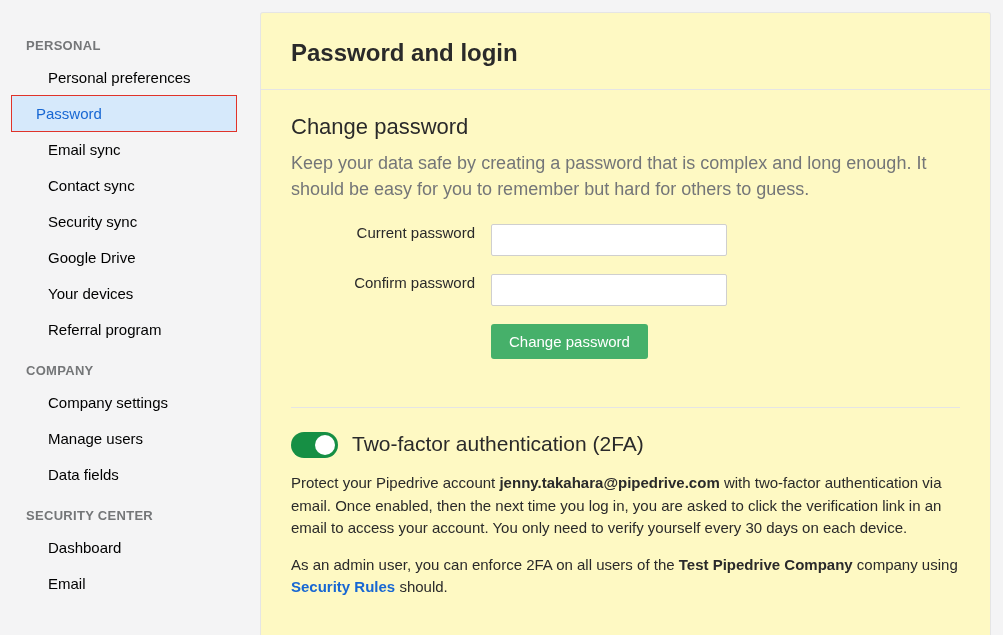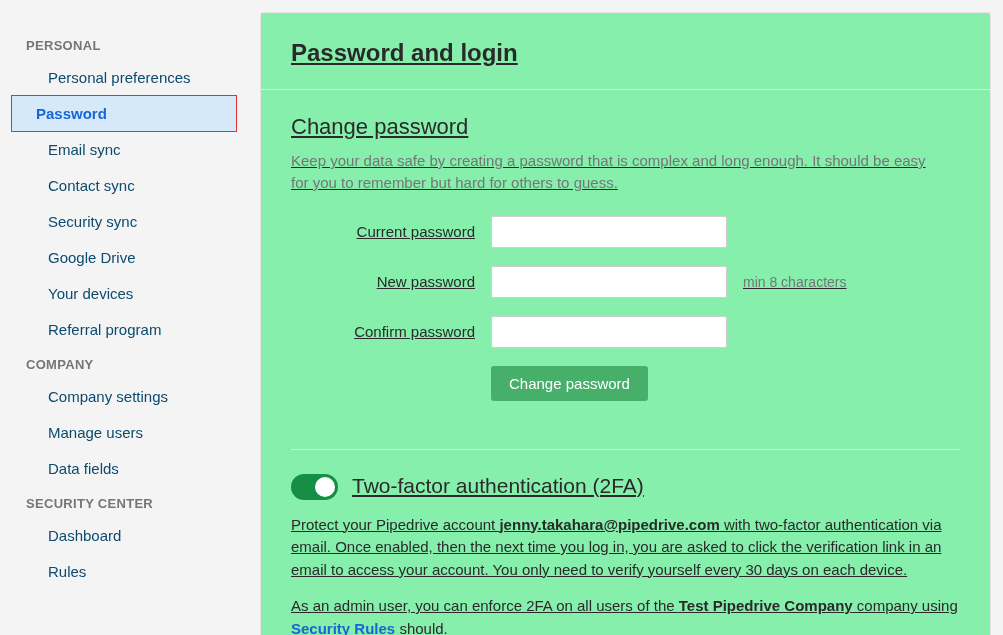--- a/index.html
+++ b/index.html
@@ -17,48 +17,47 @@
     width: 260px;
     flex-shrink: 0;
     padding: 20px 0 0 0;
   }
   .sidebar-section-title {
     color: #747678;
     font-size: 13px;
     font-weight: 600;
     letter-spacing: 0.3px;
     padding: 6px 26px 6px 26px;
-    margin-top: 4px;
+    margin-top: 10px;
   }
   .sidebar-section-title:first-child { margin-top: 12px; }
   .sidebar-item {
     padding: 9px 26px 9px 36px;
-    color: #0c4a6e;
+    color: #000000;
     cursor: pointer;
     font-size: 15px;
     margin: 1px 12px 1px 12px;
   }
   .sidebar-item.active {
     background: #d6e9fb;
     color: #1767d3;
-    font-weight: 700;
+    font-weight: 400;
     outline: 1px solid #e0332a;
     margin-left: 12px;
     margin-right: 24px;
     padding-left: 24px;
   }
   .main {
     flex: 1;
-    background: #86efac;
+    background: #fef9c3;
     margin: 12px 12px 0 0;
     border: 1px solid #e5e5e5;
     border-bottom: none;
     border-radius: 3px 3px 0 0;
     overflow: hidden;
-    text-decoration: underline;
   }
   .page-header {
     padding: 26px 30px 22px 30px;
     border-bottom: 1px solid #e5e5e5;
   }
   .page-title {
     font-size: 24px;
     font-weight: 600;
     color: #2a2a2a;
   }
@@ -66,30 +65,29 @@
     padding: 24px 30px 22px 30px;
   }
   .section-title {
     font-size: 22px;
     font-weight: 500;
     color: #2a2a2a;
     margin-bottom: 10px;
   }
   .section-desc {
     color: #747678;
-    font-size: 15px;
+    font-size: 18px;
     line-height: 1.45;
     max-width: 640px;
   }
   .form {
     margin-top: 22px;
   }
   .form-row {
     display: flex;
-    align-items: center;
     margin-bottom: 18px;
   }
   .form-label {
     width: 200px;
     text-align: right;
     padding-right: 16px;
     color: #2a2a2a;
     font-size: 15px;
   }
   .form-input {
@@ -174,41 +172,36 @@
   <div class="sidebar-item">Your devices</div>
   <div class="sidebar-item">Referral program</div>
 
   <div class="sidebar-section-title">COMPANY</div>
   <div class="sidebar-item">Company settings</div>
   <div class="sidebar-item">Manage users</div>
   <div class="sidebar-item">Data fields</div>
 
   <div class="sidebar-section-title">SECURITY CENTER</div>
   <div class="sidebar-item">Dashboard</div>
-  <div class="sidebar-item">Rules</div>
+  <div class="sidebar-item">Email</div>
 </nav>
 
 <main class="main">
   <header class="page-header">
     <h1 class="page-title">Password and login</h1>
   </header>
 
   <section class="section">
     <h2 class="section-title">Change password</h2>
     <p class="section-desc">Keep your data safe by creating a password that is complex and long enough. It should be easy for you to remember but hard for others to guess.</p>
 
     <div class="form">
       <div class="form-row">
         <label class="form-label">Current password</label>
         <input type="password" class="form-input" style="">
-      </div>
-      <div class="form-row">
-        <label class="form-label">New password</label>
-        <input type="password" class="form-input" style="">
-        <span class="form-hint">min 8 characters</span>
       </div>
       <div class="form-row">
         <label class="form-label">Confirm password</label>
         <input type="password" class="form-input" style="">
       </div>
       <div class="form-actions">
         <button class="btn-primary">Change password</button>
       </div>
     </div>
   </section>

